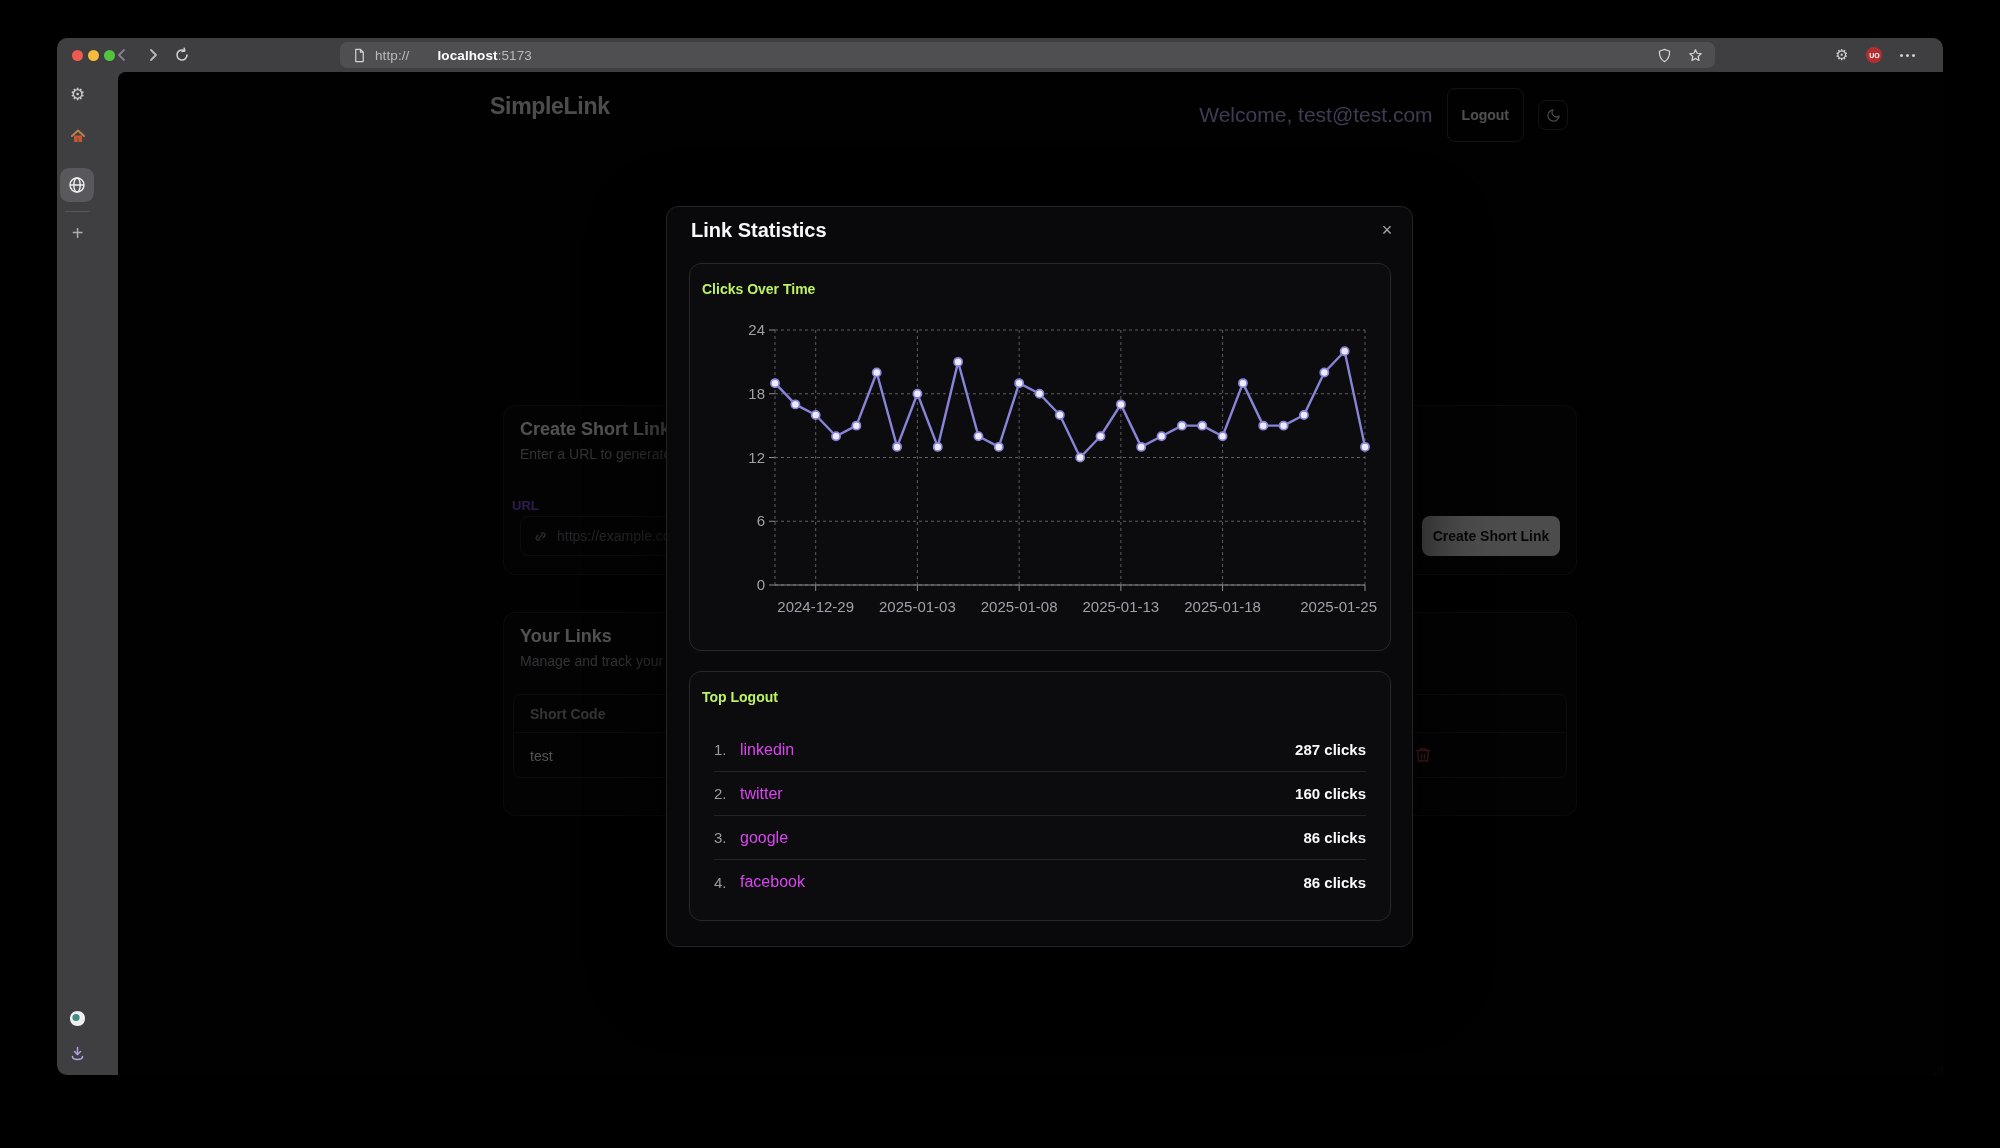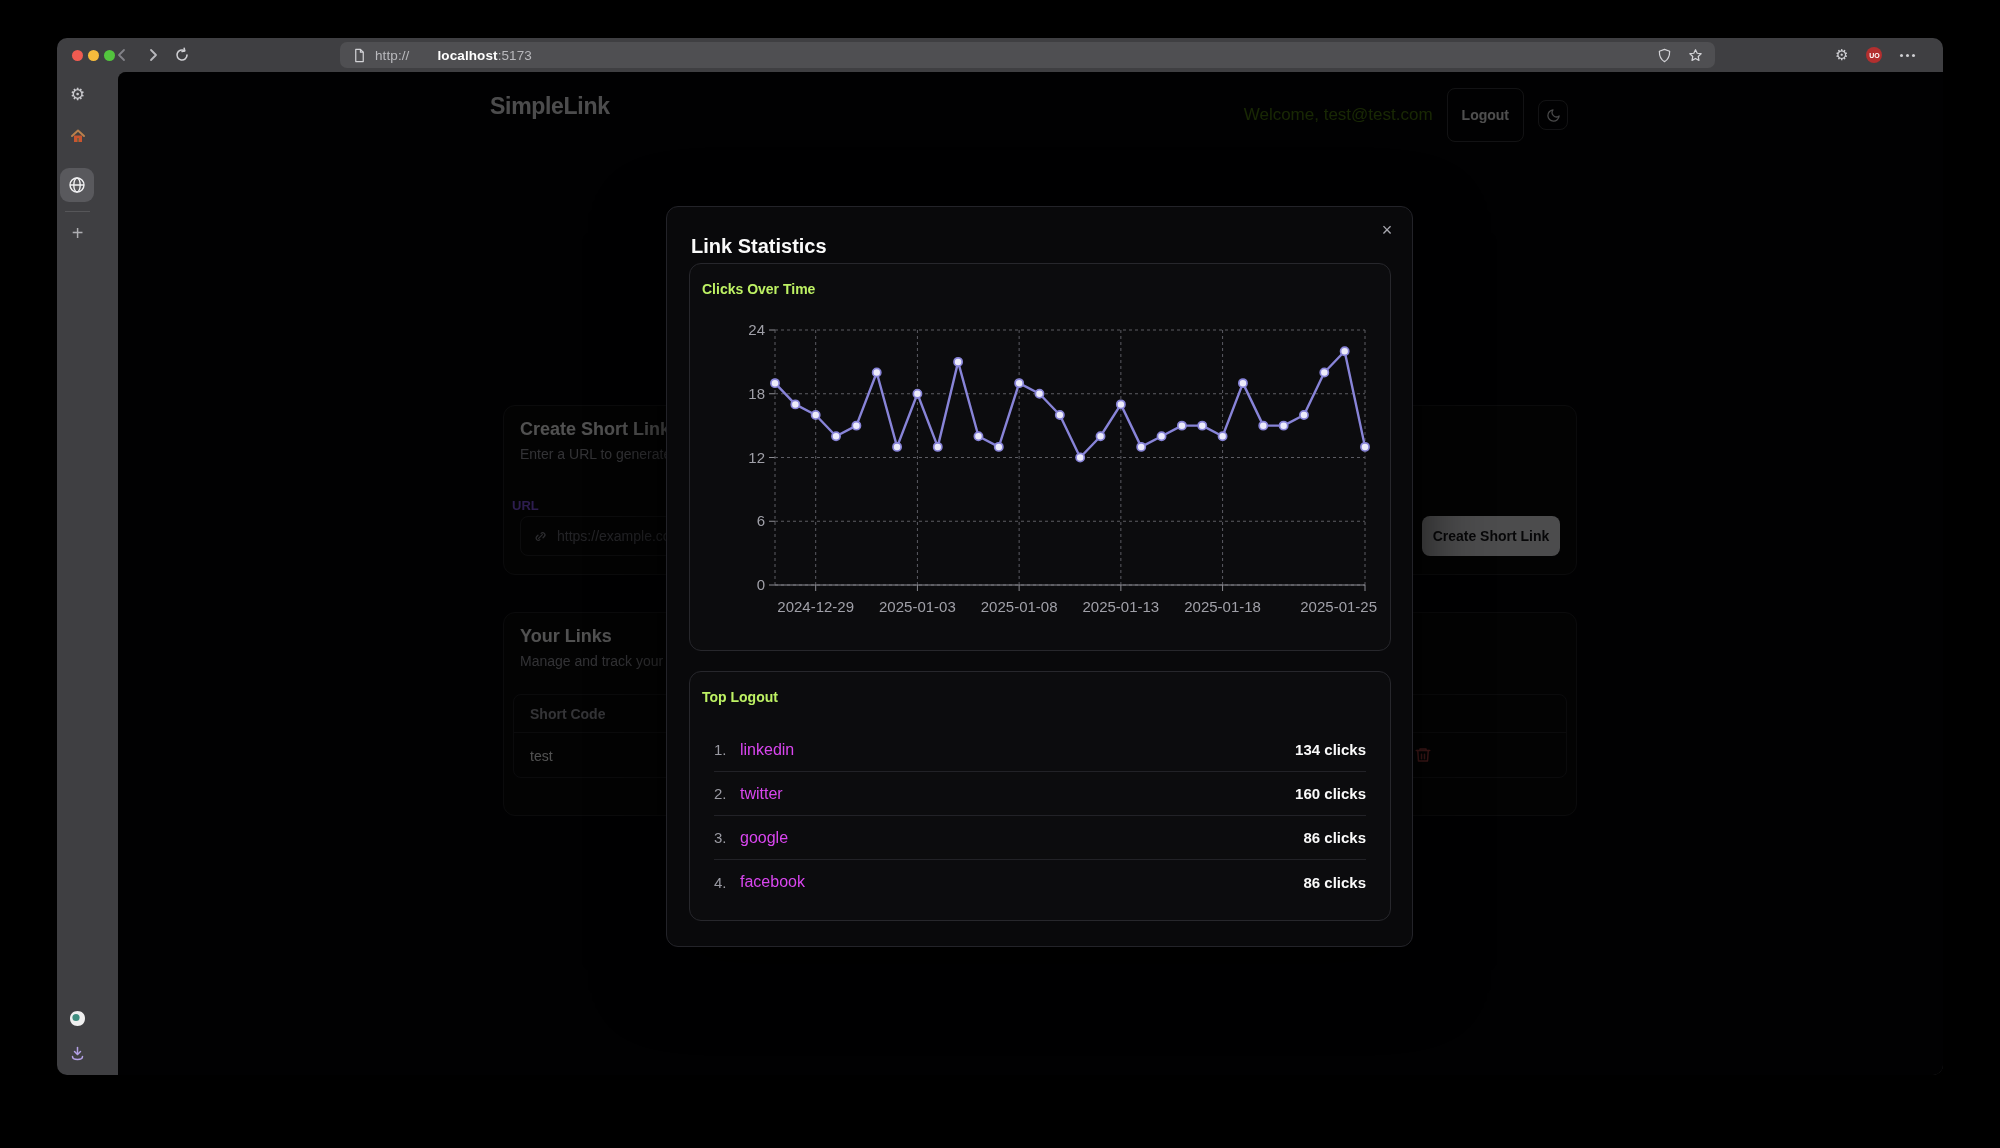--- a/index.html
+++ b/index.html
@@ -30,21 +30,21 @@
   .sidebar { position:absolute; left:0; top:34px; bottom:0; width:41px; }
   .side-ic { position:absolute; left:0; width:41px; text-align:center; color:#c9c9cd; }
   .tile { position:absolute; left:3px; top:96px; width:34px; height:34px; background:#59595d;
           border-radius:9px; display:flex; align-items:center; justify-content:center; color:#f0f0f2; }
   .side-div { position:absolute; left:8px; top:139px; width:25px; height:1px; background:#565659; }
   
   .content { position:absolute; left:41px; top:34px; right:0; bottom:0; background:#060607;
              border-top-left-radius:8px; overflow:hidden;margin-left:20px; }
   .brand { position:absolute; left:372px; top:21px; font-size:23px; font-weight:700; color:#ededf0; letter-spacing:-.3px; }
   .hdr-right { position:absolute; top:16px; right:375px; display:flex; align-items:center; gap:14px; }
-  .welcome { font-size:17px; color:#4d7c0f;text-align:center; }
+  .welcome { font-size:21px; color:#c4b5fd;text-align:center; }
   .btn-outline { border:1px solid #3a3a3e; border-radius:8px; background:transparent; color:#f4f4f5;
                  font-size:14px; font-weight:600; padding:18px 14px; font-family:inherit; }
   .iconbtn { width:30px; height:30px; border:1px solid #3a3a3e; border-radius:8px; background:transparent;
              color:#e4e4e7; display:flex; align-items:center; justify-content:center; }
   .card { position:absolute; left:385px; width:1074px; background:#0a0a0b; border:1px solid #232327; border-radius:12px; }
   .card1 { top:333px; height:170px; }
   .card2 { top:540px; height:204px; }
   .cardpad { position:absolute; left:16px; right:16px; top:0; }
   .ctitle { margin-top:13px; font-size:18px; font-weight:700; color:#fafafa; }
   .csub { margin-top:6px; font-size:14px; color:#9d9da5; }
@@ -62,21 +62,21 @@
   .thead { height:38px; display:flex; align-items:center; padding-left:16px; font-size:14px; font-weight:600;
            color:#a3a3ab; border-bottom:1px solid #232327; }
   .trow { position:relative; height:45px; display:flex; align-items:center; padding-left:16px;
           font-size:14px; color:#fafafa; }
   .trash { position:absolute; left:900px; top:13px; width:18px; height:18px; color:#e25555; }
   .trash svg{width:18px;height:18px;display:block;}
   
   .overlay { position:absolute; inset:0; background:rgba(0,0,0,.68); z-index:5; }
   .modal { position:absolute; left:548px; top:134px; width:747px; height:741px; background:#09090b;
            border:1px solid #232329; border-radius:12px; z-index:10; box-shadow:0 25px 70px rgba(0,0,0,.85); }
-  .mtitle { position:absolute; left:24px; top:28px; font-size:20px; font-weight:700; color:#fafafa; }
+  .mtitle { position:absolute; left:24px; top:12px; font-size:20px; font-weight:700; color:#fafafa; }
   .mclose { position:absolute; right:12px; top:10px; width:26px; height:26px; background:transparent; border:0;
             color:#a8a8b0; font-size:18px; line-height:26px; text-align:center; font-family:inherit; }
   .mcard { position:absolute; left:22px; width:702px; background:#0c0c0e; border:1px solid #27272c; border-radius:12px; }
   .mcard1 { top:56px; height:388px; }
   .mcard2 { top:464px; height:250px; }
   .mctitle { position:absolute; left:12px; top:17px; font-size:14px; font-weight:700; color:#bef264; }
   .chartbox { position:absolute; left:20px; top:53px; }
   .chartbox svg { overflow:visible; display:block; }
   .grid { stroke:#5c5c63; stroke-width:1; stroke-dasharray:3 3; fill:none; }
   .axis { stroke:#8b8b92; stroke-width:1; fill:none; }
@@ -316,21 +316,21 @@
                 <circle cx="655" cy="129.875" r="4.1" fill="#ecebfa" stroke="#8884d8" stroke-width="1.7"></circle>
               </svg>
           </div>
         </div>
 
         <div class="mcard mcard2">
           <div class="mctitle">Top Logout</div>
           <div class="srow b" style="top:56px;">
             <span class="rank">1.</span>
             <span class="sname">linkedin</span>
-            <span class="sclicks">134 clicks</span>
+            <span class="sclicks">287 clicks</span>
           </div>
           <div class="srow b" style="top:100px;">
             <span class="rank">2.</span>
             <span class="sname">twitter</span>
             <span class="sclicks">160 clicks</span>
           </div>
           <div class="srow b" style="top:144px;">
             <span class="rank">3.</span>
             <span class="sname">google</span>
             <span class="sclicks">86 clicks</span>

